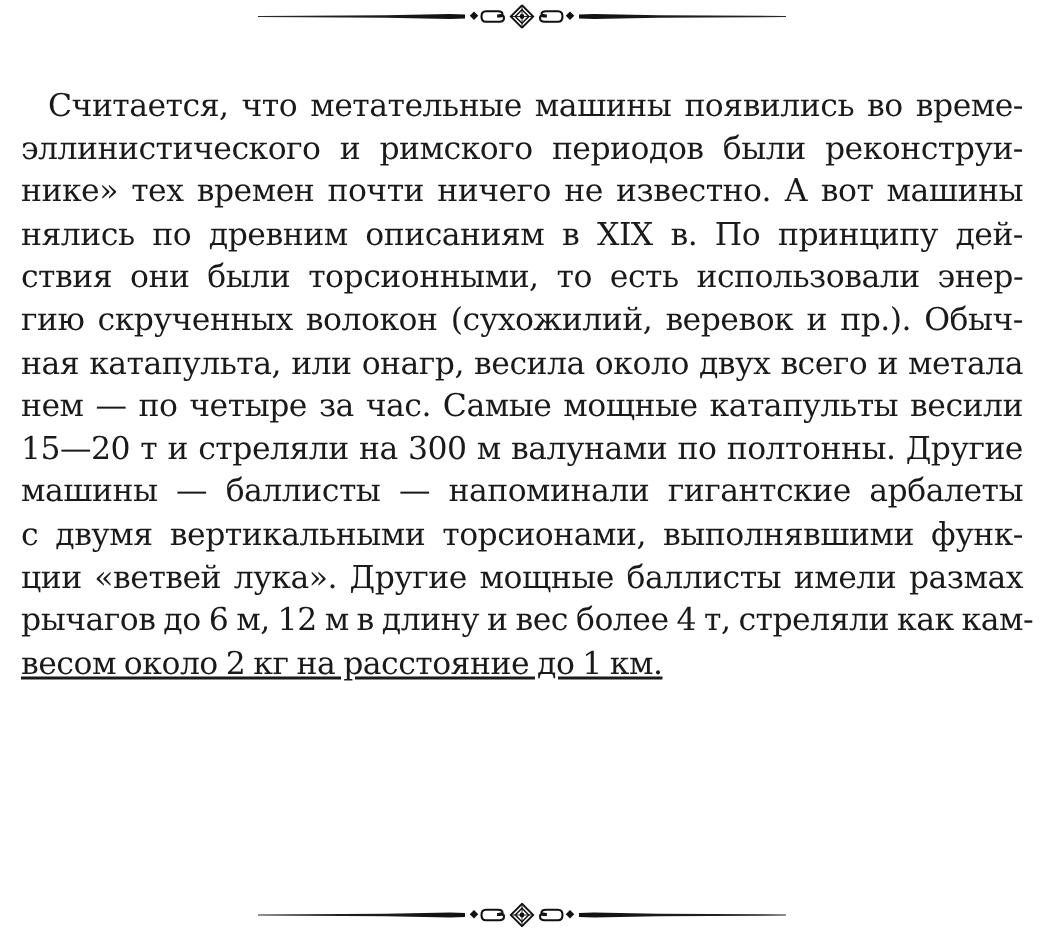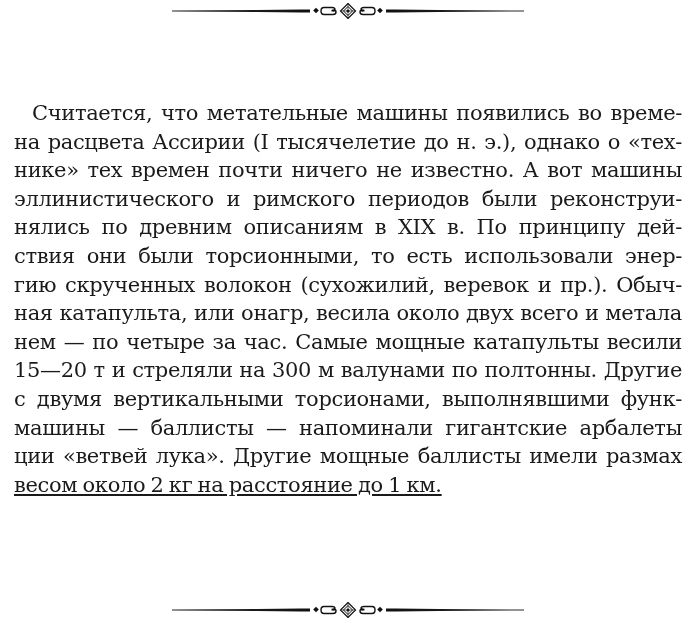--- a/index.html
+++ b/index.html
@@ -36,21 +36,21 @@
       display: block;
       height: 28.6px;
       line-height: 28.6px;
       font-size: 21px;
       white-space: nowrap;
       text-align: justify;
       text-align-last: justify;
       letter-spacing: -0.35px;
       word-spacing: -1px;
     }
-    .line.first { padding-left: 18px; margin-top: 43px; }
+    .line.first { padding-left: 18px; }
     .line.last { text-align-last: left; text-decoration: underline; }
   </style>
 </head>
 <body>
 
 <div class="divider top">
   <svg width="352" height="16" viewBox="0 0 352 16">
     <defs>
       <linearGradient id="gl1" x1="0" x2="1" y1="0" y2="0">
         <stop offset="0" stop-color="#111" stop-opacity="0.9"></stop>
@@ -69,32 +69,32 @@
     <path d="M200 4.5 q3 0 3 3.5 q0 3.5 -3 3.5 h-9 q-3 0 -3 -2.5 q0 -2 2.3 -2 q1.7 0 1.7 1.6 M200 4.5 h-8 q-3 0 -3 2 q0 1.5 1.5 1.5 q1.5 0 1.5 -1.3" fill="none" stroke="#111" stroke-width="1.4"></path>
     <path d="M176 0.5 L183.5 8 L176 15.5 L168.5 8 Z" fill="none" stroke="#111" stroke-width="1.2"></path>
     <path d="M176 3.5 L180.5 8 L176 12.5 L171.5 8 Z" fill="none" stroke="#111" stroke-width="1"></path>
     <circle cx="176" cy="8" r="1.6" fill="#111"></circle>
     <path d="M176 0.5 V15.5 M168.5 8 H183.5" stroke="#111" stroke-width="0.6"></path>
   </svg>
 </div>
 
 <div class="page-text">
   <span class="line first">Считается, что метательные машины появились во време-</span>
-  <span class="line">на расцвета Ассирии (I тысячелетие до н. э.), однако о «тех-</span>
+  <span class="line">эллинистического и римского периодов были реконструи-</span>
   <span class="line">нике» тех времен почти ничего не известно. А вот машины</span>
-  <span class="line">эллинистического и римского периодов были реконструи-</span>
   <span class="line">нялись по древним описаниям в XIX в. По принципу дей-</span>
   <span class="line">ствия они были торсионными, то есть использовали энер-</span>
   <span class="line">гию скрученных волокон (сухожилий, веревок и пр.). Обыч-</span>
   <span class="line">ная катапульта, или онагр, весила около двух всего и метала</span>
   <span class="line">нем — по четыре за час. Самые мощные катапульты весили</span>
   <span class="line">15—20 т и стреляли на 300 м валунами по полтонны. Другие</span>
+  <span class="line">машины — баллисты — напоминали гигантские арбалеты</span>
   <span class="line">с двумя вертикальными торсионами, выполнявшими функ-</span>
-  <span class="line">машины — баллисты — напоминали гигантские арбалеты</span>
   <span class="line">ции «ветвей лука». Другие мощные баллисты имели размах</span>
+  <span class="line">рычагов до 6 м, 12 м в длину и вес более 4 т, стреляли как кам-</span>
   <span class="line last">весом около 2 кг на расстояние до 1 км.</span>
 </div>
 
 <div class="divider bottom">
   <svg width="352" height="16" viewBox="0 0 352 16">
     <defs>
       <linearGradient id="gl2" x1="0" x2="1" y1="0" y2="0">
         <stop offset="0" stop-color="#111" stop-opacity="0.9"></stop>
         <stop offset="1" stop-color="#111"></stop>
       </linearGradient>

